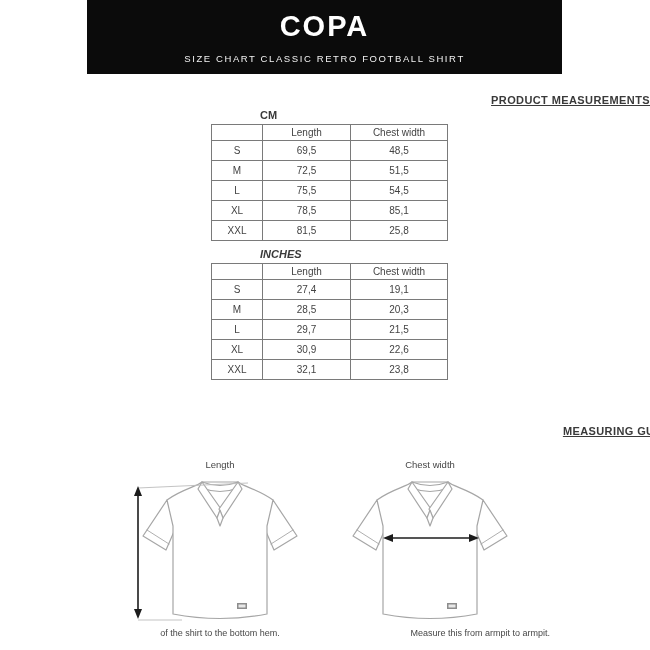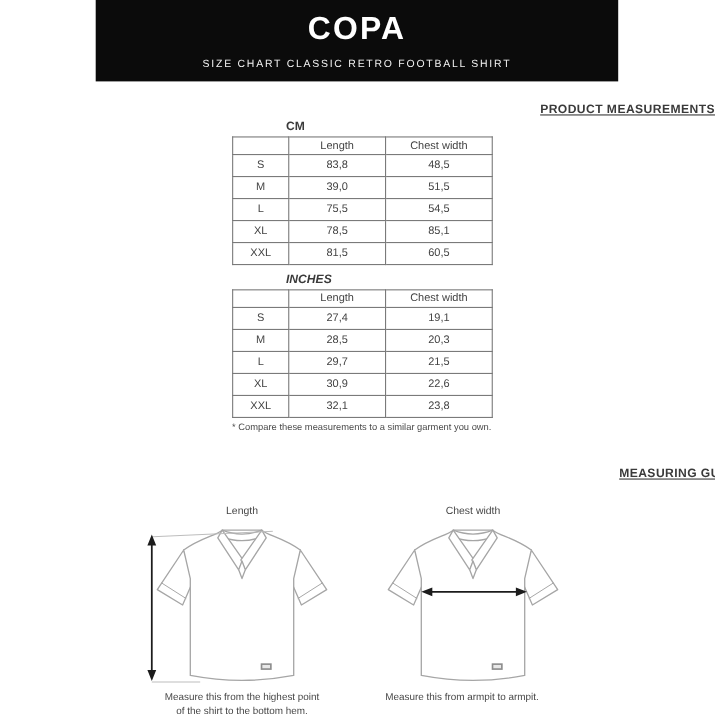--- a/index.html
+++ b/index.html
@@ -69,21 +69,21 @@
   .guide-label-left  { left: 110px; }
   .guide-label-right { left: 320px; }
 
   .guide-panel { top: 476px; width: 220px; height: 152px; }
   .guide-panel-left  { left: 110px; }
   .guide-panel-right { left: 320px; }
   .guide-panel svg { display: block; }
 
   .caption { top: 627px; width: 240px; text-align: center; font-size: 9px; line-height: 12.5px; color: #474747; }
   .caption-left  { left: 100px; }
-  .caption-right { left: 300px; }
+  .caption-right { left: 310px; text-align: right; }
 </style>
 </head>
 <body>
 
 <svg width="0" height="0" style="position:absolute" aria-hidden="true">
   <defs>
     <g id="shirt-shape" stroke="#a6a6a6" stroke-width="1.2" fill="#ffffff" stroke-linejoin="round" stroke-linecap="round">
 
       <path d="M27,24 L3,60 L26,74 L36,51 Z"></path>
       <path d="M7,54 L29,68" fill="none" stroke-width="0.9"></path>
@@ -123,42 +123,42 @@
   <thead>
     <tr>
       <th></th>
       <th>Length</th>
       <th>Chest width</th>
     </tr>
   </thead>
   <tbody>
     <tr>
       <td>S</td>
-      <td>83,8</td>
+      <td>69,5</td>
       <td>48,5</td>
     </tr>
     <tr>
       <td>M</td>
-      <td>39,0</td>
+      <td>72,5</td>
       <td>51,5</td>
     </tr>
     <tr>
       <td>L</td>
       <td>75,5</td>
       <td>54,5</td>
     </tr>
     <tr>
       <td>XL</td>
       <td>78,5</td>
       <td>85,1</td>
     </tr>
     <tr>
       <td>XXL</td>
       <td>81,5</td>
-      <td>60,5</td>
+      <td>25,8</td>
     </tr>
   </tbody>
 </table>
 
 <div class="abs unit-label inches-label">INCHES</div>
 
 <table class="abs size-table inches-table">
   <colgroup>
       <col class="col-size">
       <col class="col-len">
@@ -194,21 +194,20 @@
     </tr>
     <tr>
       <td>XXL</td>
       <td>32,1</td>
       <td>23,8</td>
     </tr>
   </tbody>
 </table>
 
 <div class="abs footnotes">
-  <div>* Compare these measurements to a similar garment you own.</div>
 </div>
 
 <div class="abs section-title mg-title">MEASURING GUIDE</div>
 
 <div class="abs guide-label guide-label-left">Length</div>
 <div class="abs guide-label guide-label-right">Chest width</div>
 
 <div class="abs guide-panel guide-panel-left">
   <svg width="220" height="152" viewBox="0 0 220 152">
     <use href="#shirt-shape" transform="translate(30,0)"></use>
@@ -230,19 +229,18 @@
 
     <g stroke="#1c1c1c" fill="#1c1c1c">
       <line x1="71" y1="62" x2="151" y2="62" stroke-width="1.6"></line>
       <path d="M63,62 L73,58 L73,66 Z" stroke="none"></path>
       <path d="M159,62 L149,58 L149,66 Z" stroke="none"></path>
     </g>
   </svg>
 </div>
 
 <div class="abs caption caption-left">
-  <div>Measure this from the highest point</div>
   <div>of the shirt to the bottom hem.</div>
 </div>
 
 <div class="abs caption caption-right">
   <div>Measure this from armpit to armpit.</div>
 </div>
 
 </body></html>

